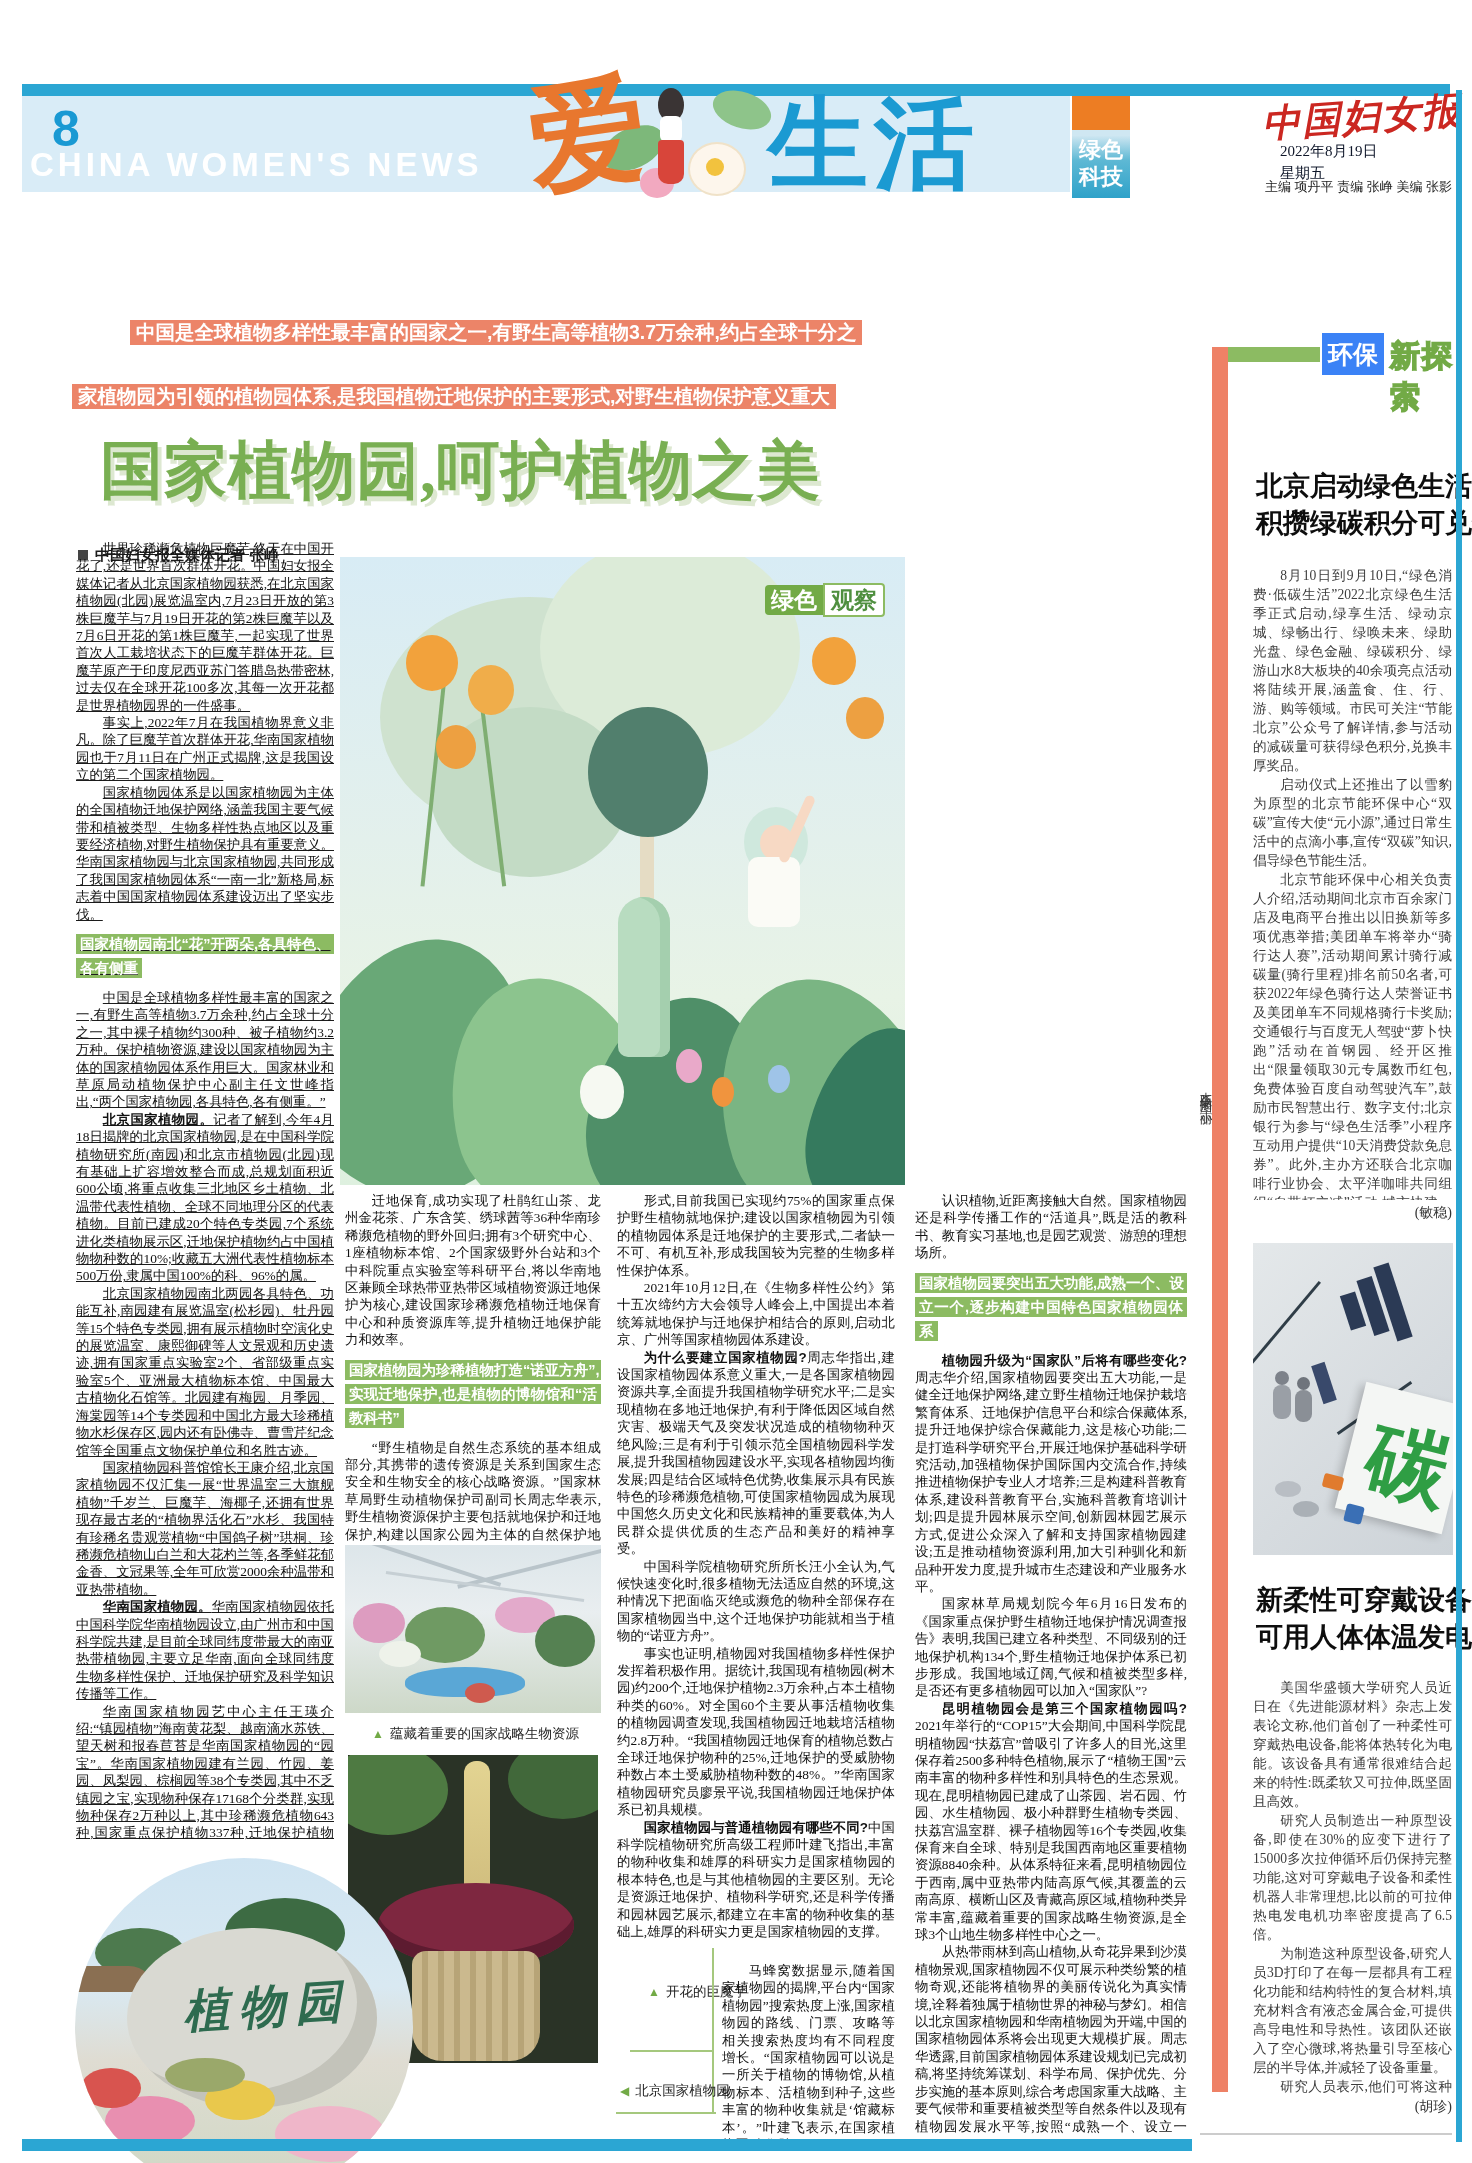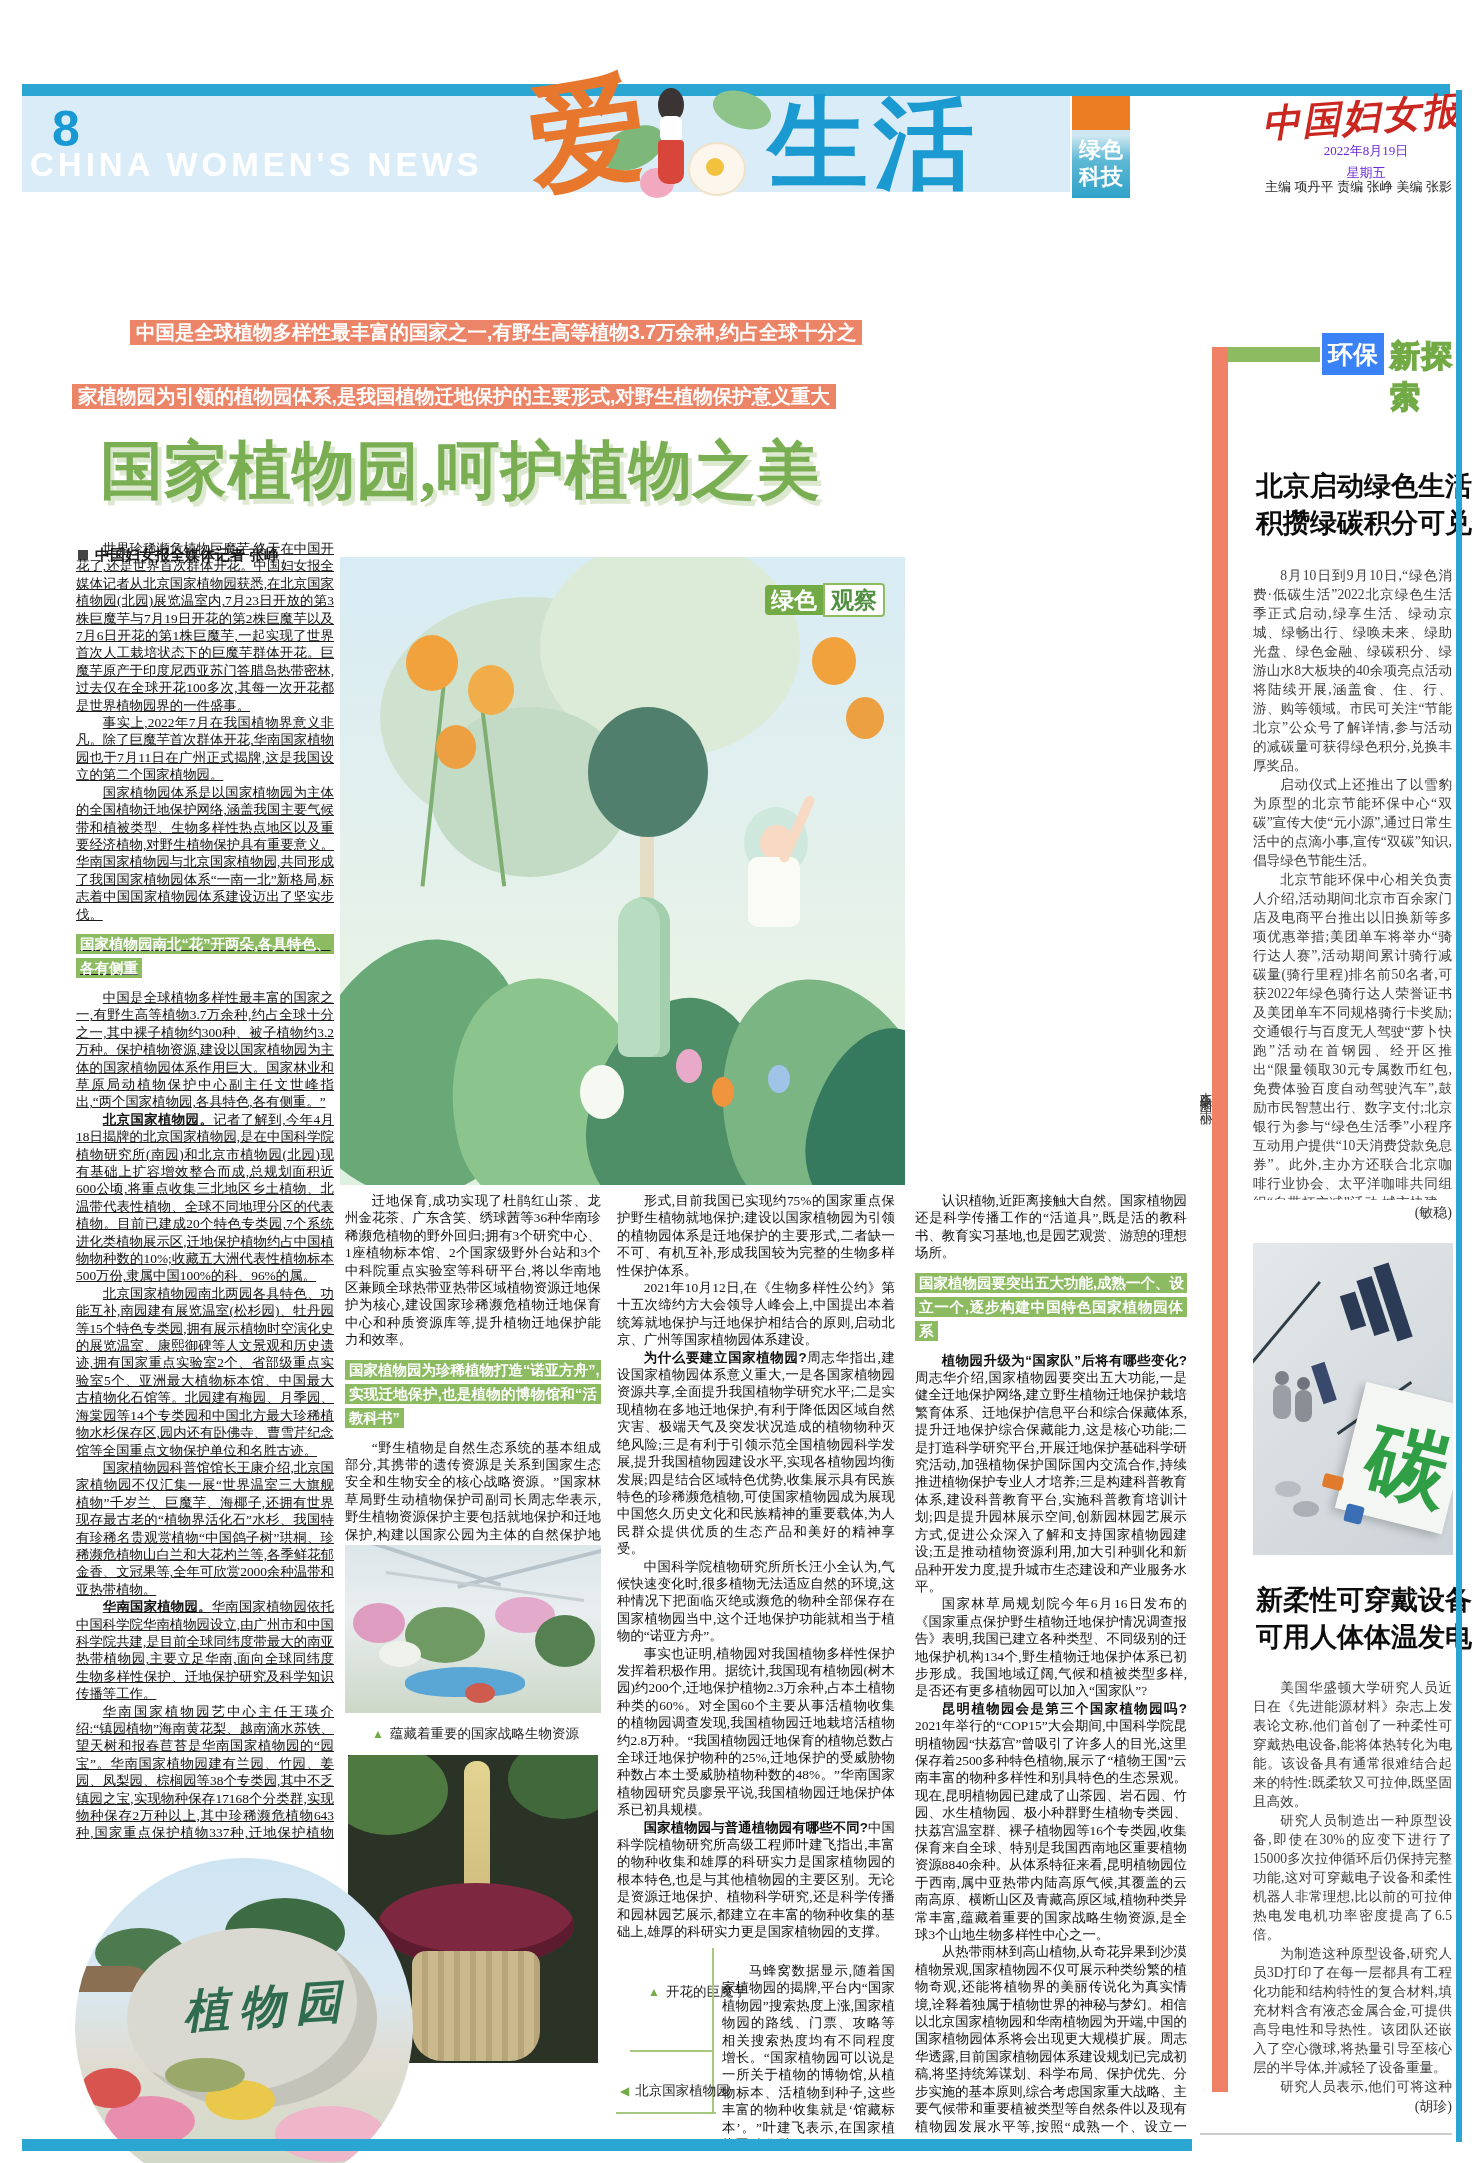--- a/index.html
+++ b/index.html
@@ -11,21 +11,21 @@
   .topbar{background:#2ba6d3;}
   .hdrpanel{background:#d9ecf7;}
   .pagenum{font-family:"Liberation Sans","DejaVu Sans",sans-serif;font-weight:bold;color:#1999d3;font-size:50px;}
   .engname{font-family:"Liberation Sans","DejaVu Sans",sans-serif;font-weight:bold;color:#ffffff;font-size:33px;letter-spacing:4px;}
   .lovechar{font-size:118px;font-weight:bold;color:#e8772e;transform:rotate(-8deg);font-family:"Liberation Serif",serif;}
   .lifechars{font-size:100px;font-weight:bold;color:#1b9ad2;letter-spacing:6px;font-family:"Liberation Serif",serif;}
   .badge-top{background:#ed7d23;}
   .badge-bottom{background:linear-gradient(#cfe7f2 8%, #5db8d4 45%, #2fa2c9);color:#fff;font-weight:bold;
      font-size:22px;line-height:27px;text-align:center;padding-top:6px;}
   .paperlogo{color:#cb2721;font-weight:bold;font-size:38px;font-style:italic;letter-spacing:2px;transform:rotate(-4deg);}
-  .dateblk{font-size:13px;text-align:center;color:#6d28d9;line-height:22px;}
+  .dateblk{font-size:15px;text-align:left;color:#0f172a;line-height:22px;}
   .editors{font-size:13px;color:#222;text-align:right;font-family:"Liberation Sans",sans-serif;}
   
   .hl-line{background:#ec8468;color:#ffffff;font-weight:bold;font-size:19.5px;line-height:27px;
      padding:1px 6px 2px 6px;white-space:nowrap;font-family:"Liberation Sans",sans-serif;}
   .mainhead{font-size:63px;font-weight:bold;color:#79af52;letter-spacing:1px;white-space:nowrap;
      text-shadow:4px 5px 0 rgba(165,195,135,.38);}
   .byline{font-size:15px;font-weight:bold;font-family:"Liberation Sans",sans-serif;}
   .byline-sq{display:inline-block;width:10px;height:10px;background:#444;margin-right:7px;}
   
   .col{position:absolute;overflow:hidden;text-align:justify;}

